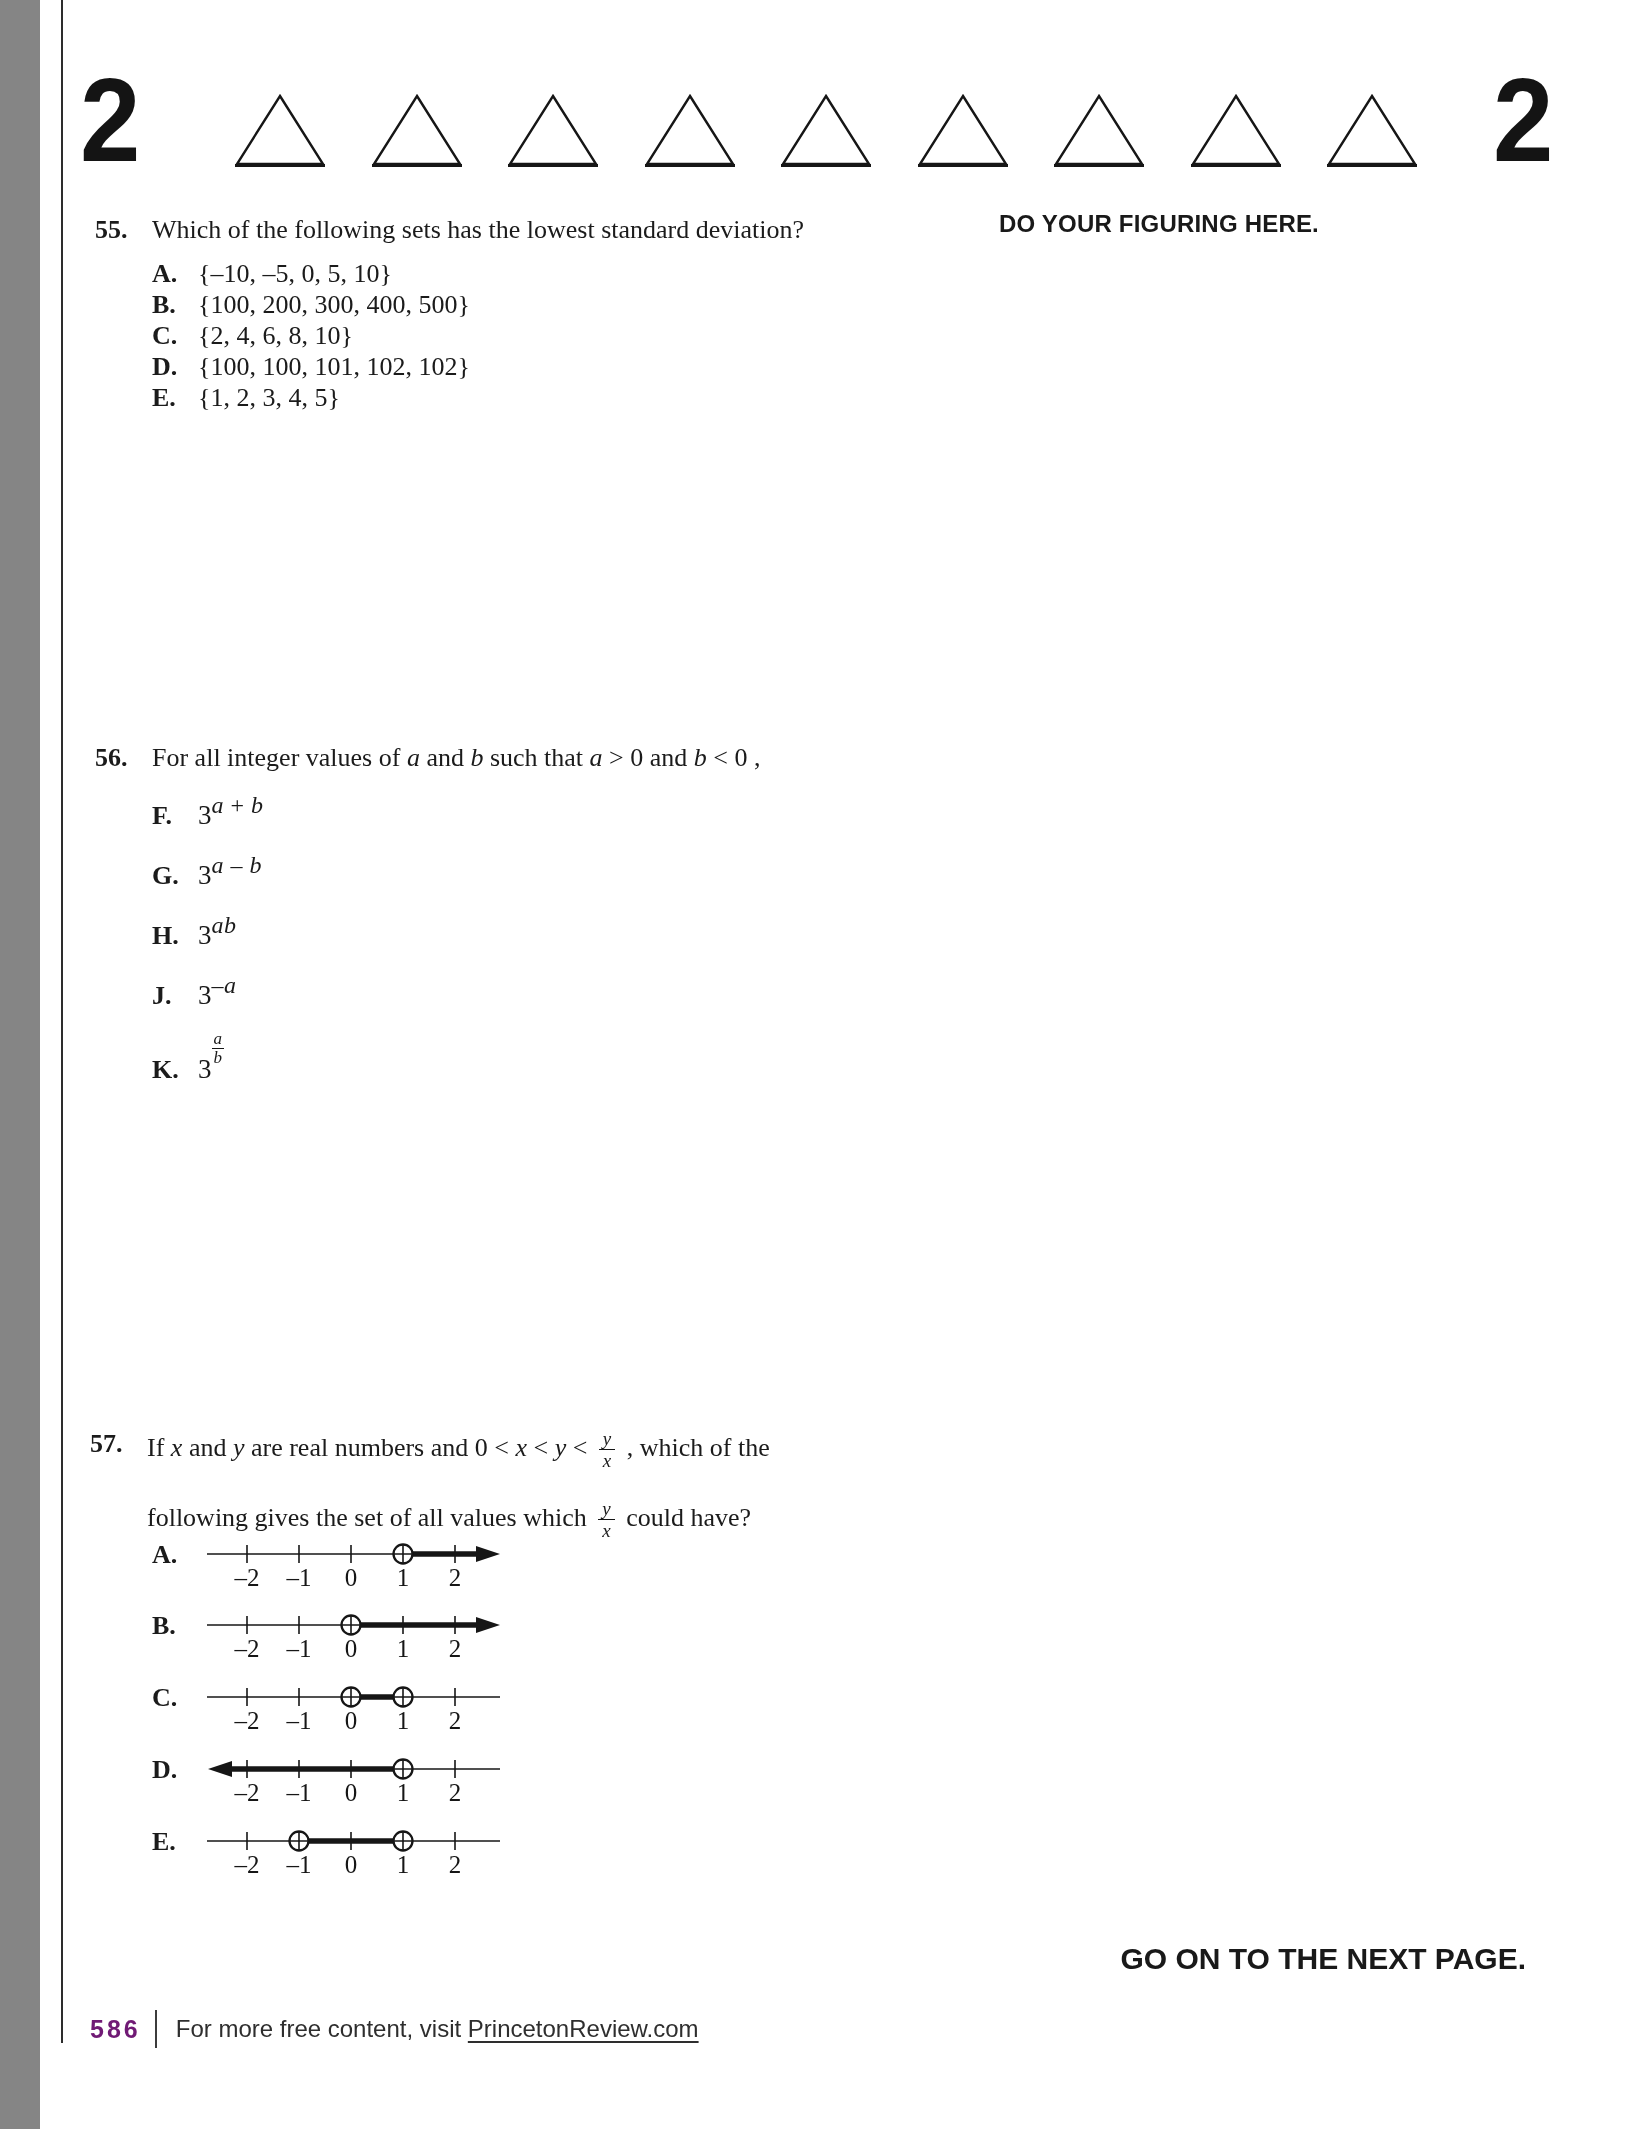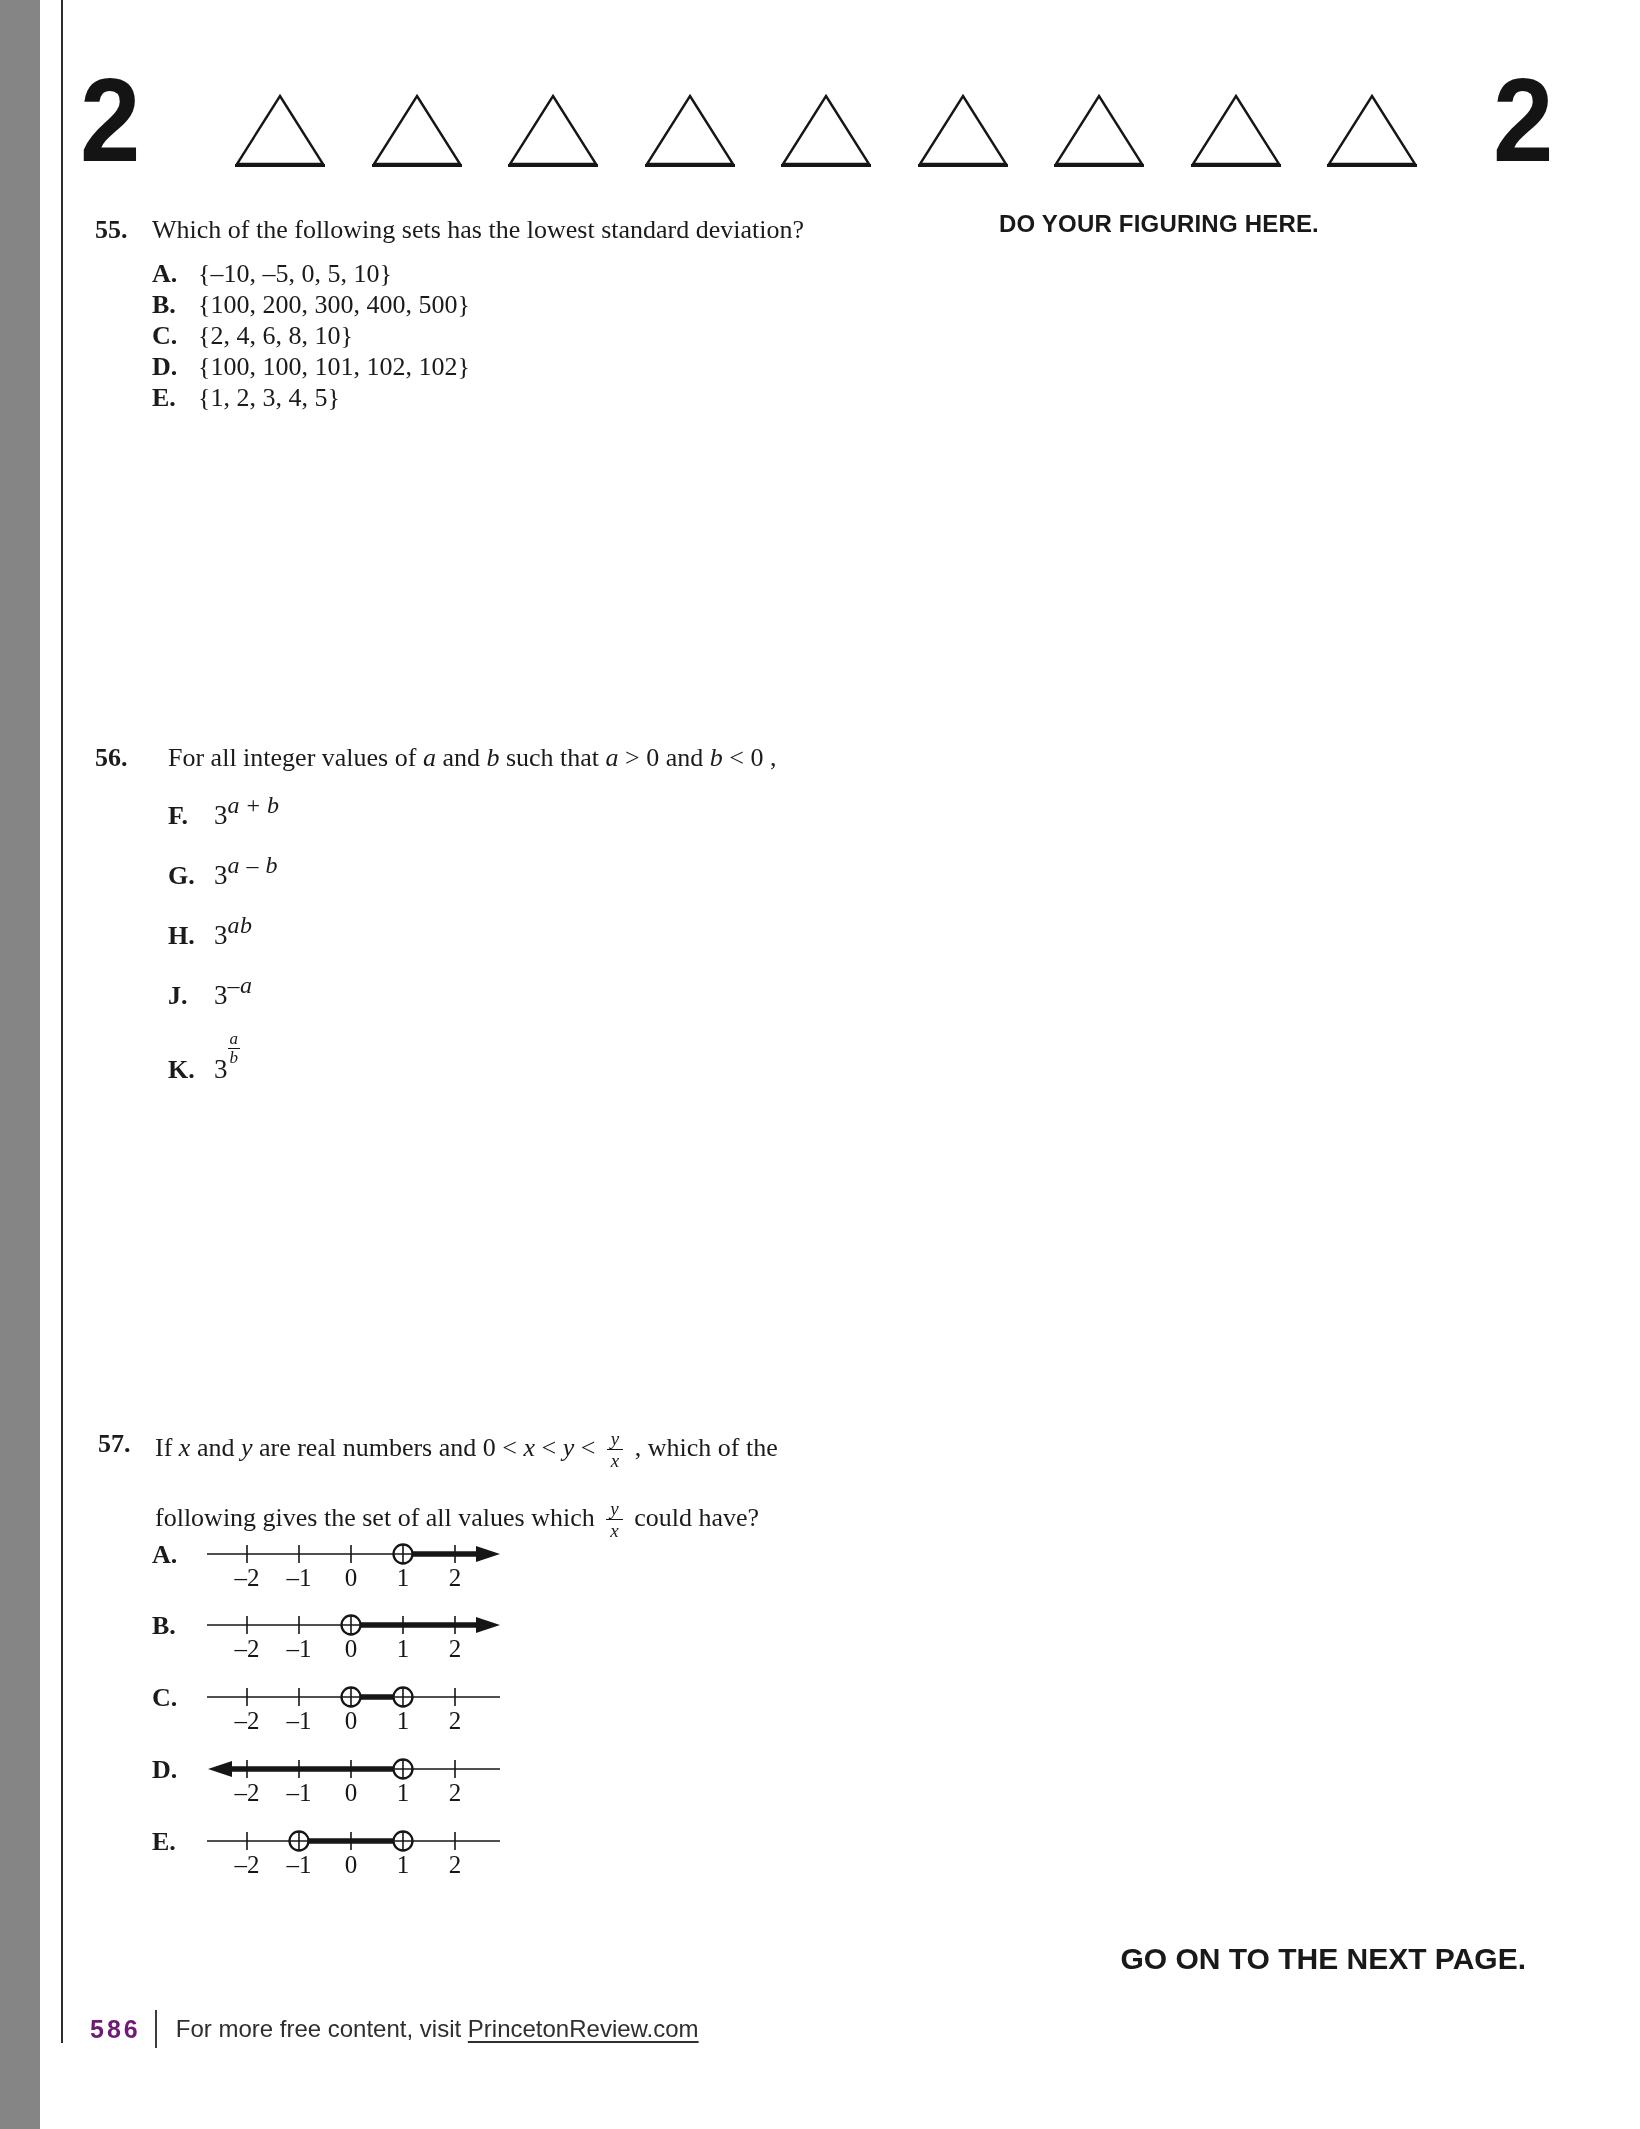--- a/index.html
+++ b/index.html
@@ -23,33 +23,33 @@
   .question { position:absolute; display:flex; font-size:26px; line-height:31px;margin-top:16px; }
   .q-num { font-weight:bold; width:57px; flex:none; }
   .q-body { flex:1; }
 
   .choices { margin-top:13px; }
   .choice-row { display:flex; }
   .c-label { font-weight:bold; width:46px; flex:none; }
 
   .q55 { left:95px; top:198px; width:730px; }
 
-  .q56 { left:95px; top:726px; width:730px;gap:16px; }
+  .q56 { left:95px; top:726px; width:730px; }
   .q56-choices { margin-top:17px; }
   .q56-row { display:flex; align-items:baseline; margin-bottom:23px; height:37px; }
   .q56-row.frac-row { height:54px; }
   .base { font-size:27px; }
   .exp { font-size:24px; font-style:italic; vertical-align:11px; letter-spacing:0.5px; }
   .exp .up { font-style:normal; }
   .exp-frac { display:inline-block; text-align:center; font-size:17px; font-style:italic;
               line-height:1.08; vertical-align:15px; }
   .exp-frac .n { display:block; border-bottom:1.5px solid #151515; padding:0 2px; }
   .exp-frac .d { display:block; }
 
-  .q57 { left:98px; top:1398px; width:780px; }
+  .q57 { left:90px; top:1398px; width:780px; }
   .q57-line { padding-top:14px; min-height:56px; }
   .ifrac { display:inline-block; text-align:center; font-size:19px; font-style:italic;
            line-height:1.12; vertical-align:middle; margin:0 5px; }
   .ifrac .n { display:block; border-bottom:1.6px solid #151515; padding:0 4px; }
   .ifrac .d { display:block; }
   .it { font-style:italic; }
 
   .nl-row { position:absolute; left:152px; display:flex; align-items:flex-start; }
   .nl-row .c-label { font-size:26px; font-weight:bold; width:50px; padding-top:2px; }
 

